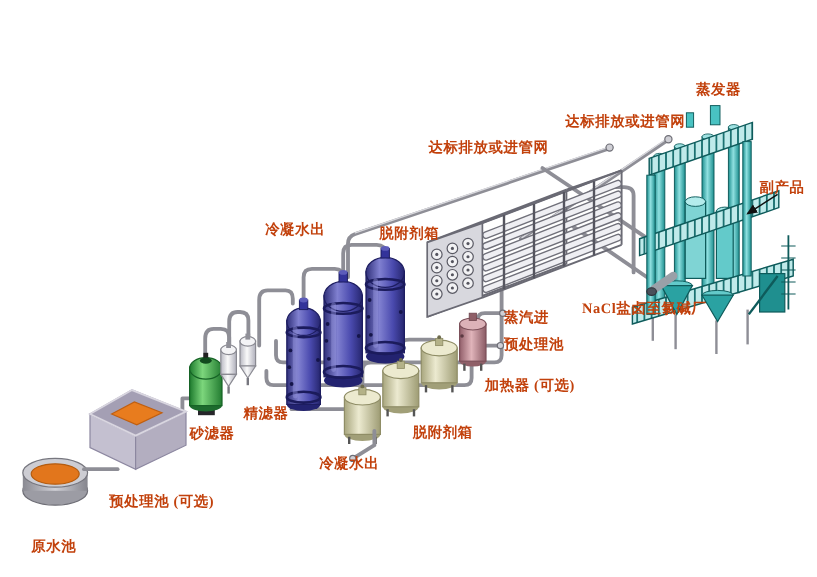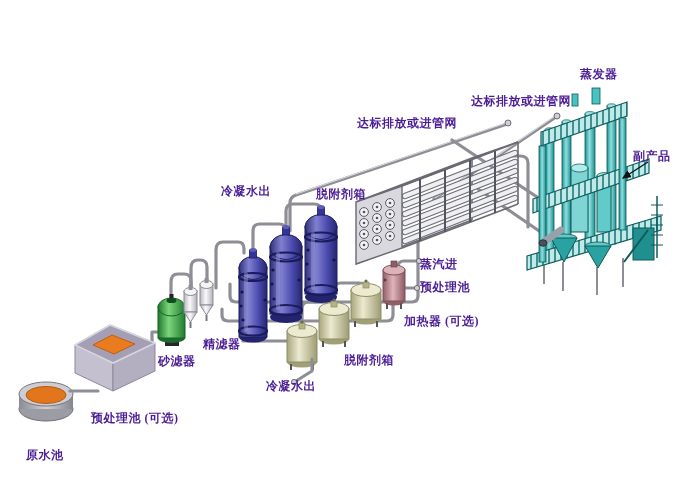--- a/index.html
+++ b/index.html
@@ -2,21 +2,21 @@
 <html><head>
 <meta charset="utf-8">
 <style>
   html,body{margin:0;padding:0;background:#fff;}
   .stage{
     position:relative;width:681px;height:481px;background:#ffffff;overflow:hidden;
     font-family:"Liberation Serif","DejaVu Serif",serif;
   }
   .stage svg{position:absolute;left:0;top:0;}
   .lbl{
-    position:absolute;font-size:12px;font-weight:bold;color:#4c1d95;
+    position:absolute;font-size:12px;font-weight:bold;color:#c2410c;
     white-space:nowrap;line-height:13px;letter-spacing:.5px;
   }
   .pipe{fill:none;stroke:#8e8e96;stroke-width:3.2;stroke-linecap:round;stroke-linejoin:round;}
   .pipe-hl{fill:none;stroke:#d9d9de;stroke-width:1.1;stroke-linecap:round;}
   .pipe-thick{fill:none;stroke:#9aa0a8;stroke-width:7;stroke-linecap:round;}
   .frameln{stroke:#6a6a74;stroke-width:1.6;fill:none;}
   .post{stroke:#55555f;stroke-width:2;fill:none;}
   .tube-d{stroke:#70707a;stroke-width:6.5;stroke-linecap:round;}
   .tube-l{stroke:#efeff3;stroke-width:4.2;stroke-linecap:round;}
   .evln{stroke:#0e5b5b;fill:none;}
@@ -341,18 +341,19 @@
   <div class="lbl" style="left:26px;top:449px">原水池</div>
   <div class="lbl" style="left:91px;top:412px">预处理池 (可选)</div>
   <div class="lbl" style="left:158px;top:355px">砂滤器</div>
   <div class="lbl" style="left:203px;top:338px">精滤器</div>
   <div class="lbl" style="left:221px;top:185px">冷凝水出</div>
   <div class="lbl" style="left:316px;top:188px">脱附剂箱</div>
   <div class="lbl" style="left:357px;top:117px">达标排放或进管网</div>
   <div class="lbl" style="left:471px;top:95px">达标排放或进管网</div>
   <div class="lbl" style="left:580px;top:68px">蒸发器</div>
   <div class="lbl" style="left:633px;top:150px">副产品</div>
+  <div class="lbl" style="left:485px;top:251px">NaCl盐卤至氯碱厂</div>
   <div class="lbl" style="left:420px;top:258px">蒸汽进</div>
   <div class="lbl" style="left:420px;top:281px">预处理池</div>
   <div class="lbl" style="left:404px;top:315px">加热器 (可选)</div>
   <div class="lbl" style="left:344px;top:354px">脱附剂箱</div>
   <div class="lbl" style="left:266px;top:380px">冷凝水出</div>
 </div>
 
 </body></html>

